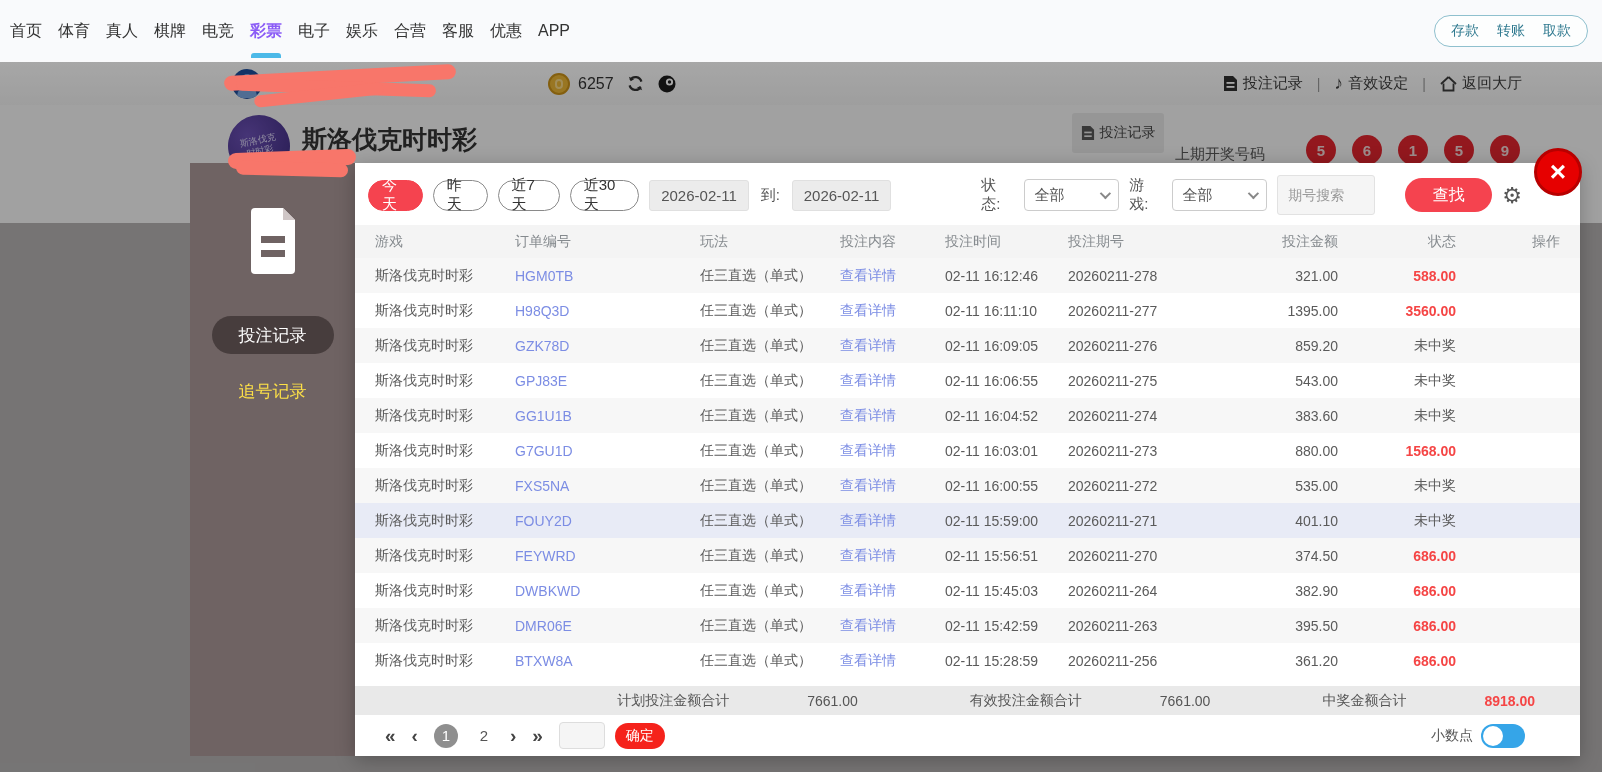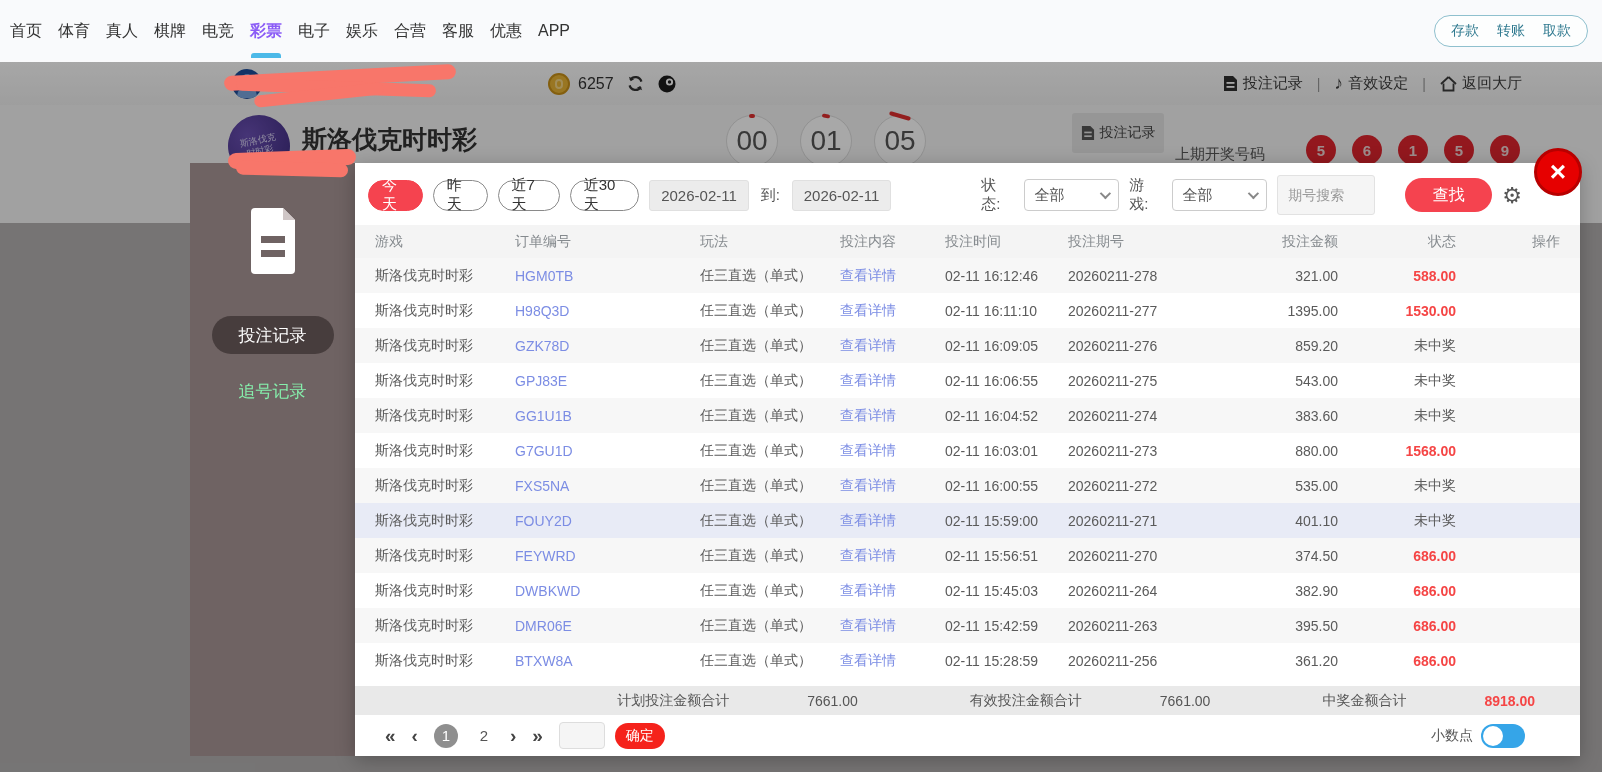--- a/index.html
+++ b/index.html
@@ -66,21 +66,21 @@
   .ball { width:30px; height:30px; border-radius:50%; background:#e0252e; color:#efd5d5;
     display:flex; align-items:center; justify-content:center; font-size:15px; font-weight:bold; }
 
   .dim { position:absolute; top:62px; left:0; right:0; bottom:0; background:rgba(0,0,0,0.34); z-index:10; }
 
   
   .sidebar { position:absolute; left:190px; top:163px; width:165px; height:593px; background:#6f6363;
     z-index:20; display:flex; flex-direction:column; align-items:center; }
   .side-doc { margin-top:45px; }
   .side-item { margin-top:18px; width:122px; height:38px; border-radius:19px; display:flex;
-    align-items:center; justify-content:center; font-size:17px; color:#86efac; cursor:pointer; }
+    align-items:center; justify-content:center; font-size:17px; color:#fde047; cursor:pointer; }
   .side-item.active { background:#473d3d; color:#fff; margin-top:42px; }
 
   
   .modal { position:absolute; left:355px; top:163px; width:1225px; height:593px; background:#fff;
     z-index:20; display:flex; flex-direction:column; box-shadow:0 4px 18px rgba(0,0,0,0.25); }
   .filters { display:flex; align-items:center; padding:12px 0 10px 13px; gap:10px; }
   .pill { height:31px; padding:0 13px; border-radius:16px; border:1px solid #8a8a8a; background:#fff;
     font-size:15px; color:#333; display:flex; align-items:center; justify-content:center; cursor:pointer; }
   .pill.active { background:#f5434f; border-color:#f5434f; color:#fff; }
   .date-input { width:105px; height:31px; background:#ececec; border:1px solid #e0e0e0; border-radius:3px;
@@ -207,25 +207,20 @@
           <span>返回大厅</span>
         </span>
       </div>
     </div>
 
     <div class="lottery-band">
       <div class="lot-logo">斯洛伐克<br>时时彩</div>
       <div class="lot-title">斯洛伐克时时彩</div>
       <div class="lot-btn-red">马上投注</div>
       <div class="lot-btn-gray">走势图表</div>
-      <div class="cd-wrap">
-          <div class="cd">00<span class="arc" style="width: 6px; transform: translateX(-50%) rotate(0deg);"></span></div>
-          <div class="cd">01<span class="arc" style="width: 8px; transform: translateX(-50%) rotate(10deg);"></span></div>
-          <div class="cd">05<span class="arc" style="width: 22px; transform: translateX(-50%) rotate(16deg);"></span></div>
-        </div>
       <div class="bet-rec-box">
         <svg width="14" height="16" viewBox="0 0 15 17">
             <path d="M1 1 h9 l4 4 v11 h-13 z" fill="#555"></path>
             <rect x="3.5" y="7" width="8" height="1.8" fill="#e4e4e4"></rect>
             <rect x="3.5" y="11" width="8" height="1.8" fill="#e4e4e4"></rect>
           </svg>
         <span>投注记录</span>
       </div>
       <div class="last-label">上期开奖号码</div>
       <div class="balls">
@@ -303,21 +298,21 @@
           <div class="c-r"></div>
         </div>
         <div class="grid tr">
           <div>斯洛伐克时时彩</div>
           <div class="link">H98Q3D</div>
           <div>任三直选（单式）</div>
           <div class="link">查看详情</div>
           <div>02-11 16:11:10</div>
           <div>20260211-277</div>
           <div class="c-r">1395.00</div>
-          <div class="c-r win">1530.00</div>
+          <div class="c-r win">3560.00</div>
           <div class="c-r"></div>
         </div>
         <div class="grid tr odd">
           <div>斯洛伐克时时彩</div>
           <div class="link">GZK78D</div>
           <div>任三直选（单式）</div>
           <div class="link">查看详情</div>
           <div>02-11 16:09:05</div>
           <div>20260211-276</div>
           <div class="c-r">859.20</div>

